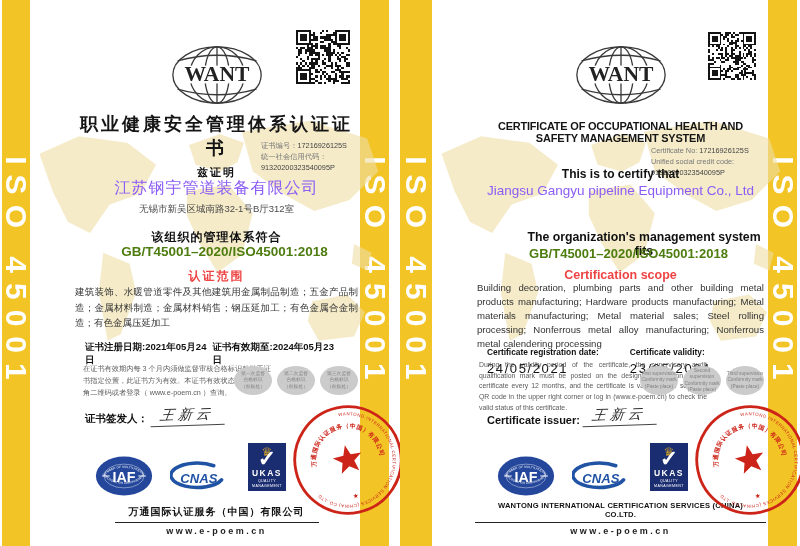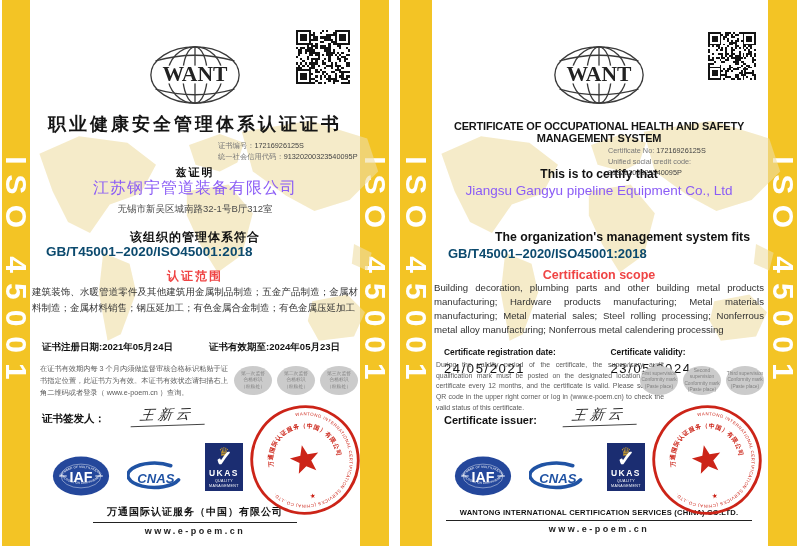--- a/index.html
+++ b/index.html
@@ -21,21 +21,21 @@
   .cert-zh .band-r{right:11px;width:29px;}
   .cert-en .band-l{left:0;width:32px;}
   .cert-en .band-r{right:3px;width:29px;}
   .band span{
     position:absolute;top:50%;left:50%;
     transform:translate(-50%,-50%) rotate(90deg);
     white-space:nowrap;color:#fff;font-weight:bold;font-size:30px;
     letter-spacing:10px;font-family:"Liberation Sans",sans-serif;
   }
 
-  .content{position:absolute;top:0;bottom:0;}
+  .content{position:absolute;top:0;bottom:0;padding-left:43px;}
   .cert-zh .content{left:30px;right:40px;}
   .cert-en .content{left:32px;right:34px;}
 
   .map{position:absolute;left:-6px;right:-6px;top:112px;height:330px;opacity:.6;z-index:0;}
   .layer{position:relative;z-index:1;width:100%;height:100%;}
 
   .qr{position:absolute;right:10px;top:30px;width:54px;height:54px;}
   .cert-en .qr{width:48px;height:48px;top:32px;}
 
   .globe{position:absolute;top:44px;left:50%;transform:translateX(-50%);width:94px;height:62px;}
@@ -58,21 +58,21 @@
   .cert-en .company{top:183px;font-size:13.5px;}
 
   .addr{position:absolute;left:0;right:0;text-align:center;color:#4a4a4a;}
   .cert-zh .addr{top:203px;font-size:9.5px;}
   .cert-en .addr{top:203px;font-size:9.8px;}
 
   .fits{position:absolute;left:0;right:0;text-align:center;font-weight:bold;color:#111;}
   .cert-zh .fits{top:229px;font-size:12px;letter-spacing:1px;}
   .cert-en .fits{top:230px;font-size:12.3px;margin-left:47px;}
 
-  .standard{position:absolute;left:16px;right:0;font-weight:bold;color:#0c4a6e;}
+  .standard{position:absolute;left:16px;right:0;text-align:center;font-weight:bold;color:#4d7c0f;}
   .cert-zh .standard{top:244px;font-size:13.5px;}
   .cert-en .standard{top:246px;font-size:13px;}
 
   .scopetitle{position:absolute;left:0;right:0;text-align:center;font-weight:bold;color:#ef4444;}
   .cert-zh .scopetitle{top:268px;font-size:12px;letter-spacing:2px;}
   .cert-en .scopetitle{top:268px;font-size:12.5px;}
 
   .scopetext{position:absolute;text-align:justify;color:#333;}
   .cert-zh .scopetext{left:2px;right:2px;top:284px;font-size:9.5px;line-height:1.65;}
   .cert-en .scopetext{left:2px;right:2px;top:281px;font-size:9.6px;line-height:1.45;}
@@ -84,21 +84,21 @@
   .cert-en .dates .val{font-size:13px;letter-spacing:1.6px;}
 
   .notice{position:absolute;text-align:justify;color:#5a5a5a;}
   .cert-zh .notice{left:10px;width:188px;top:363px;font-size:7.2px;line-height:1.7;}
   .cert-en .notice{left:4px;width:228px;top:360px;font-size:6.9px;line-height:1.55;}
 
   .stamps{position:absolute;right:2px;top:366px;display:flex;gap:5px;}
   .stamp{width:38px;height:29px;border-radius:50%;background:#cbcbcb;color:#828282;
     font-size:4.8px;line-height:1.3;text-align:center;display:flex;flex-direction:column;justify-content:center;}
 
-  .issuer{position:absolute;left:12px;top:406px;color:#111;display:flex;align-items:flex-end;gap:23px;}
+  .issuer{position:absolute;left:12px;top:406px;color:#111;display:flex;align-items:flex-end;}
   .issuer .lab{font-weight:bold;}
   .cert-zh .issuer .lab{font-size:10.5px;}
   .cert-en .issuer .lab{font-size:11px;}
   .sig{font-size:14px;color:#2d2d2d;border-bottom:1px solid #444;padding:0 12px 1px 8px;
     transform:rotate(-2deg) skewX(-10deg);letter-spacing:4px;margin-left:4px;font-style:italic;}
 
   .seal{position:absolute;left:218px;top:403px;width:114px;height:114px;z-index:6;}
 
   .logosrow{position:absolute;left:22px;top:443px;display:flex;align-items:flex-start;z-index:2;}
   .iaf{width:58px;height:40px;margin-top:13px;}

